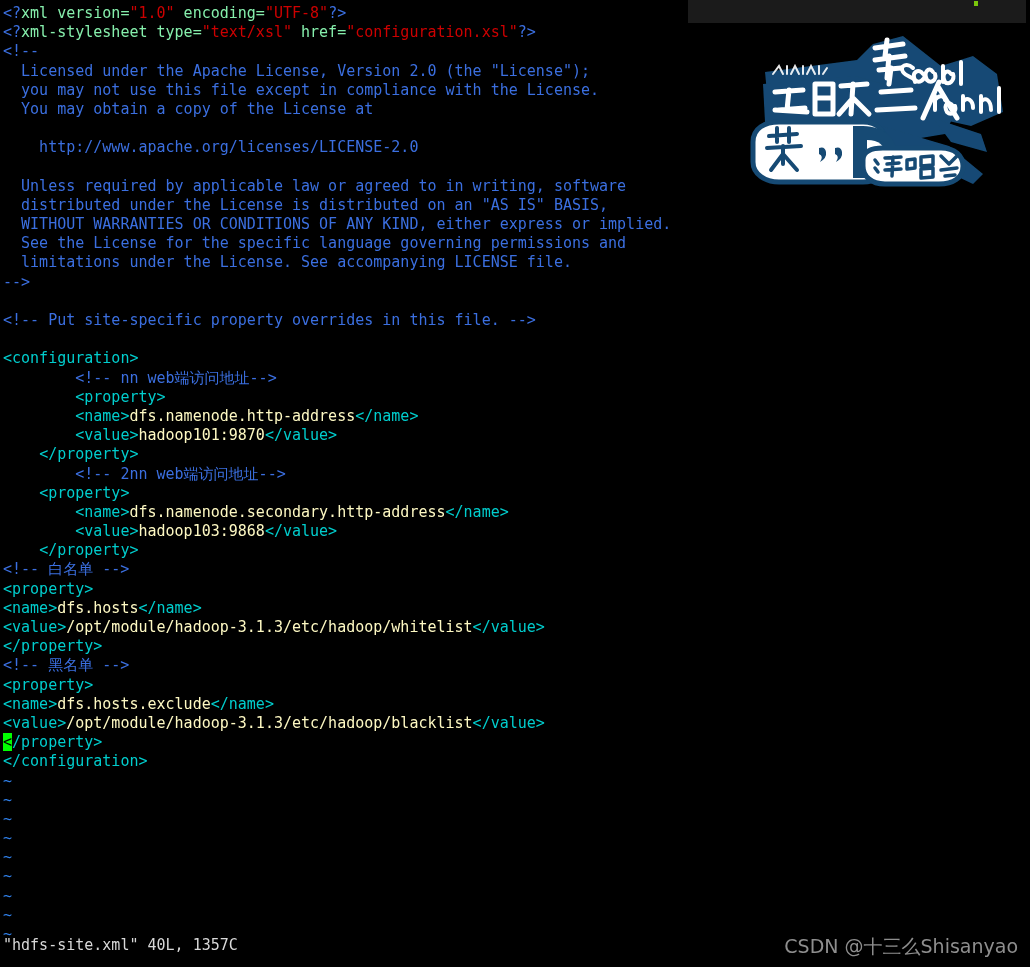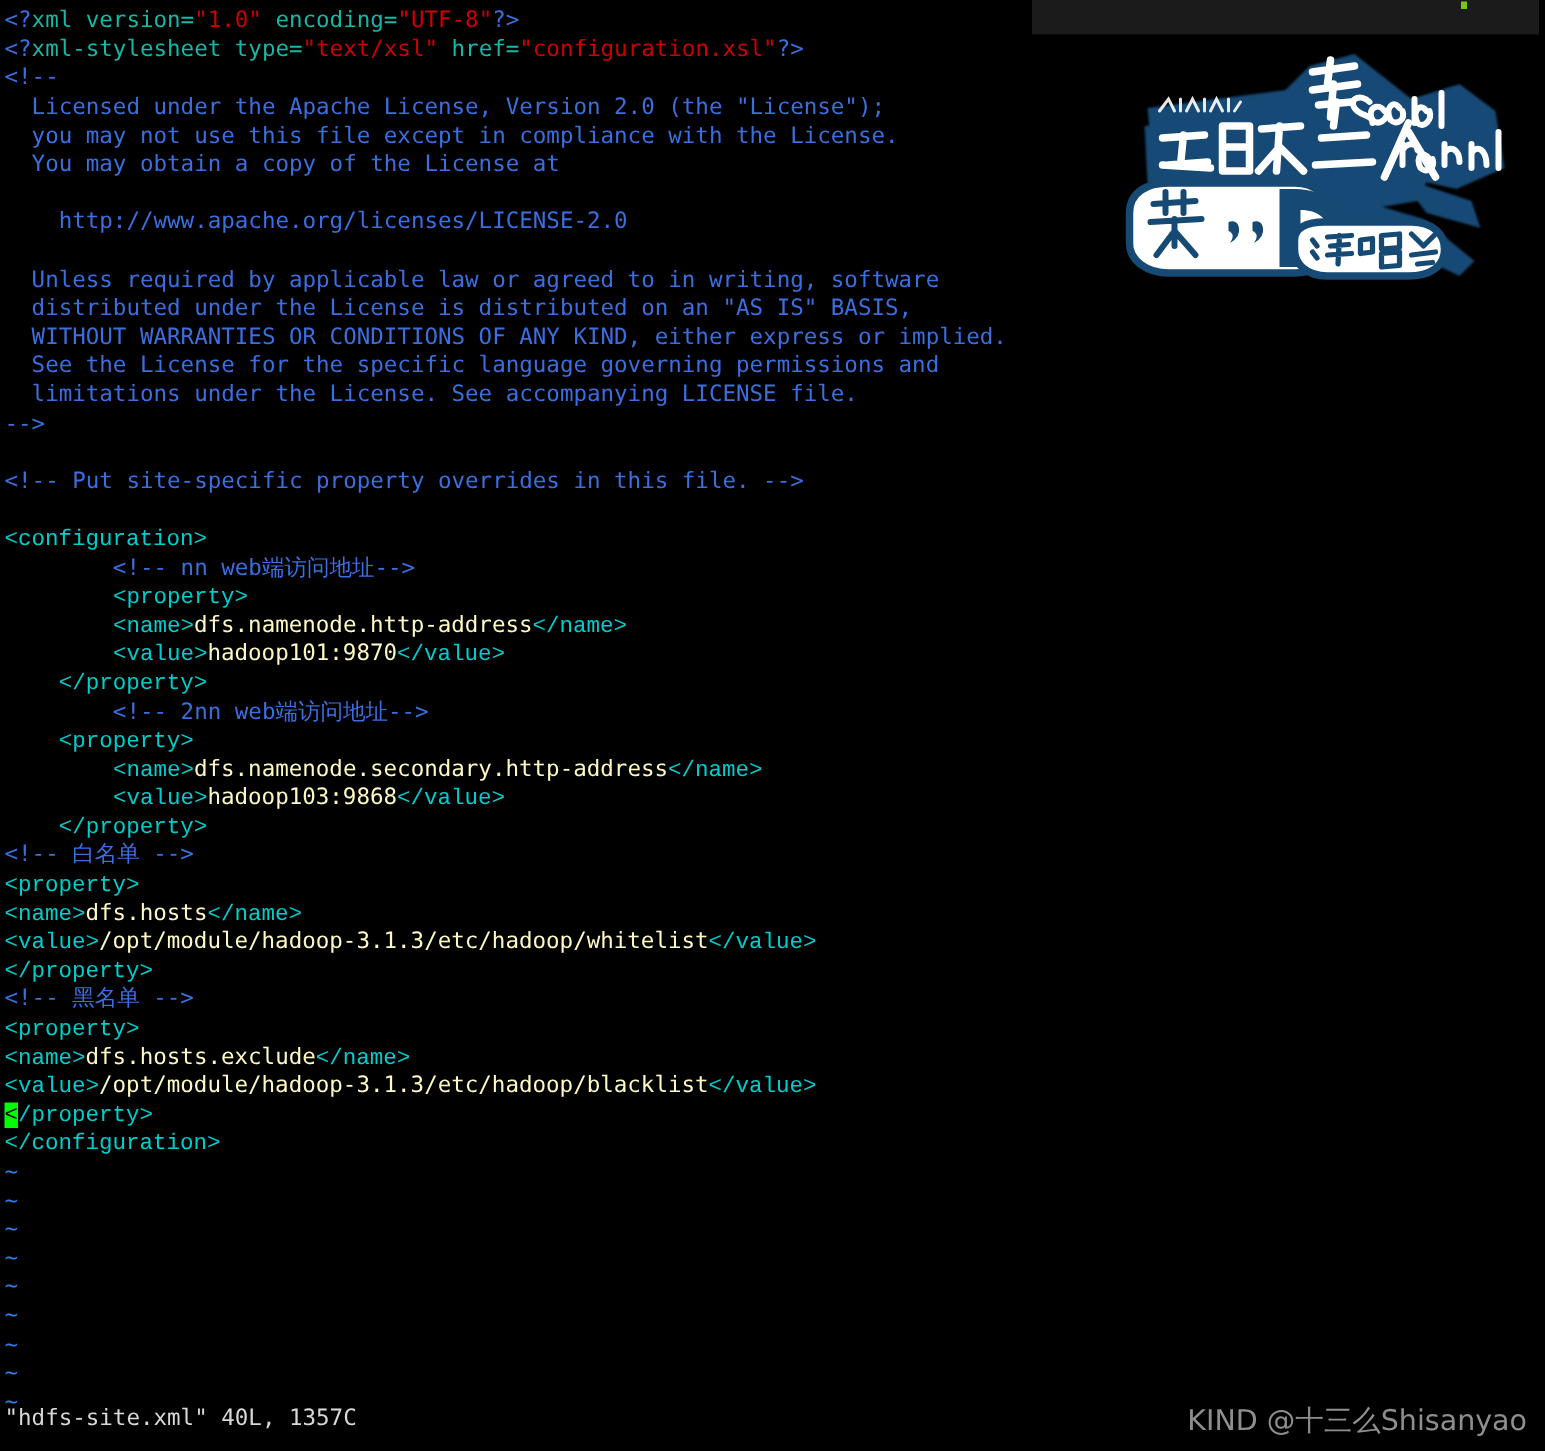--- a/index.html
+++ b/index.html
@@ -27,22 +27,22 @@
     font-size:15px;
     line-height:19.2px;
     white-space:pre;
     letter-spacing:0px;
     font-family:"DejaVu Sans Mono","Liberation Mono",monospace;
   }
   #code .ln { display:block; height:19.2px; }
 
   
   .c-punct   { color:#3b6fe0; }   
-  .c-tag     { color:#00cdcd;font-family:Liberation Mono, monospace; }   
-  .c-attr    { color:#14b8a6; }   
+  .c-tag     { color:#00cdcd; }   
+  .c-attr    { color:#86efac; }   
   .c-str     { color:#cd0000; }   
   .c-comment { color:#3b6fe0; }   
   .c-text    { color:#fef9c3; }   
   .c-tilde   { color:#2f7fe8; }   
 
   .cursor {
     background:#00ff00;
     color:#000000;
   }
 
@@ -91,21 +91,21 @@
 </style>
 </head>
 <body>
 
 <div id="terminal">
 
   <div id="code"><span class="ln"><span class="c-punct">&lt;?</span><span class="c-attr">xml</span><span class="c-attr"> version=</span><span class="c-str">"1.0"</span><span class="c-attr"> encoding=</span><span class="c-str">"UTF-8"</span><span class="c-punct">?&gt;</span></span><span class="ln"><span class="c-punct">&lt;?</span><span class="c-attr">xml-stylesheet</span><span class="c-attr"> type=</span><span class="c-str">"text/xsl"</span><span class="c-attr"> href=</span><span class="c-str">"configuration.xsl"</span><span class="c-punct">?&gt;</span></span><span class="ln"><span class="c-comment">&lt;!--</span></span><span class="ln"><span class="c-comment">  Licensed under the Apache License, Version 2.0 (the "License");</span></span><span class="ln"><span class="c-comment">  you may not use this file except in compliance with the License.</span></span><span class="ln"><span class="c-comment">  You may obtain a copy of the License at</span></span><span class="ln"><span>&nbsp;</span></span><span class="ln"><span class="c-comment">    http://www.apache.org/licenses/LICENSE-2.0</span></span><span class="ln"><span>&nbsp;</span></span><span class="ln"><span class="c-comment">  Unless required by applicable law or agreed to in writing, software</span></span><span class="ln"><span class="c-comment">  distributed under the License is distributed on an "AS IS" BASIS,</span></span><span class="ln"><span class="c-comment">  WITHOUT WARRANTIES OR CONDITIONS OF ANY KIND, either express or implied.</span></span><span class="ln"><span class="c-comment">  See the License for the specific language governing permissions and</span></span><span class="ln"><span class="c-comment">  limitations under the License. See accompanying LICENSE file.</span></span><span class="ln"><span class="c-comment">--&gt;</span></span><span class="ln"><span>&nbsp;</span></span><span class="ln"><span class="c-comment">&lt;!-- Put site-specific property overrides in this file. --&gt;</span></span><span class="ln"><span>&nbsp;</span></span><span class="ln"><span class="c-tag">&lt;configuration&gt;</span></span><span class="ln"><span class="c-comment">        &lt;!-- nn web端访问地址--&gt;</span></span><span class="ln">        <span class="c-tag">&lt;property&gt;</span></span><span class="ln">        <span class="c-tag">&lt;name&gt;</span><span class="c-text">dfs.namenode.http-address</span><span class="c-tag">&lt;/name&gt;</span></span><span class="ln">        <span class="c-tag">&lt;value&gt;</span><span class="c-text">hadoop101:9870</span><span class="c-tag">&lt;/value&gt;</span></span><span class="ln">    <span class="c-tag">&lt;/property&gt;</span></span><span class="ln"><span class="c-comment">        &lt;!-- 2nn web端访问地址--&gt;</span></span><span class="ln">    <span class="c-tag">&lt;property&gt;</span></span><span class="ln">        <span class="c-tag">&lt;name&gt;</span><span class="c-text">dfs.namenode.secondary.http-address</span><span class="c-tag">&lt;/name&gt;</span></span><span class="ln">        <span class="c-tag">&lt;value&gt;</span><span class="c-text">hadoop103:9868</span><span class="c-tag">&lt;/value&gt;</span></span><span class="ln">    <span class="c-tag">&lt;/property&gt;</span></span><span class="ln"><span class="c-comment">&lt;!-- 白名单 --&gt;</span></span><span class="ln"><span class="c-tag">&lt;property&gt;</span></span><span class="ln"><span class="c-tag">&lt;name&gt;</span><span class="c-text">dfs.hosts</span><span class="c-tag">&lt;/name&gt;</span></span><span class="ln"><span class="c-tag">&lt;value&gt;</span><span class="c-text">/opt/module/hadoop-3.1.3/etc/hadoop/whitelist</span><span class="c-tag">&lt;/value&gt;</span></span><span class="ln"><span class="c-tag">&lt;/property&gt;</span></span><span class="ln"><span class="c-comment">&lt;!-- 黑名单 --&gt;</span></span><span class="ln"><span class="c-tag">&lt;property&gt;</span></span><span class="ln"><span class="c-tag">&lt;name&gt;</span><span class="c-text">dfs.hosts.exclude</span><span class="c-tag">&lt;/name&gt;</span></span><span class="ln"><span class="c-tag">&lt;value&gt;</span><span class="c-text">/opt/module/hadoop-3.1.3/etc/hadoop/blacklist</span><span class="c-tag">&lt;/value&gt;</span></span><span class="ln"><span class="c-tag cursor">&lt;</span><span class="c-tag">/property&gt;</span></span><span class="ln"><span class="c-tag">&lt;/configuration&gt;</span></span><span class="ln"><span class="c-tilde">~</span></span><span class="ln"><span class="c-tilde">~</span></span><span class="ln"><span class="c-tilde">~</span></span><span class="ln"><span class="c-tilde">~</span></span><span class="ln"><span class="c-tilde">~</span></span><span class="ln"><span class="c-tilde">~</span></span><span class="ln"><span class="c-tilde">~</span></span><span class="ln"><span class="c-tilde">~</span></span><span class="ln"><span class="c-tilde">~</span></span></div>
 
   <div id="statusline">"hdfs-site.xml" 40L, 1357C</div>
 
-  <div id="watermark">KIND @十三么Shisanyao</div>
+  <div id="watermark">CSDN @十三么Shisanyao</div>
 
   <div id="topbar">
     <div id="topbar-dot"></div>
   </div>
 
   <div id="logo">
     <svg width="280" height="180" viewBox="0 0 280 180" xmlns="http://www.w3.org/2000/svg">
       <defs>
         <filter id="soft" x="-12%" y="-12%" width="124%" height="124%">
           <feGaussianBlur stdDeviation="0.7"></feGaussianBlur>

